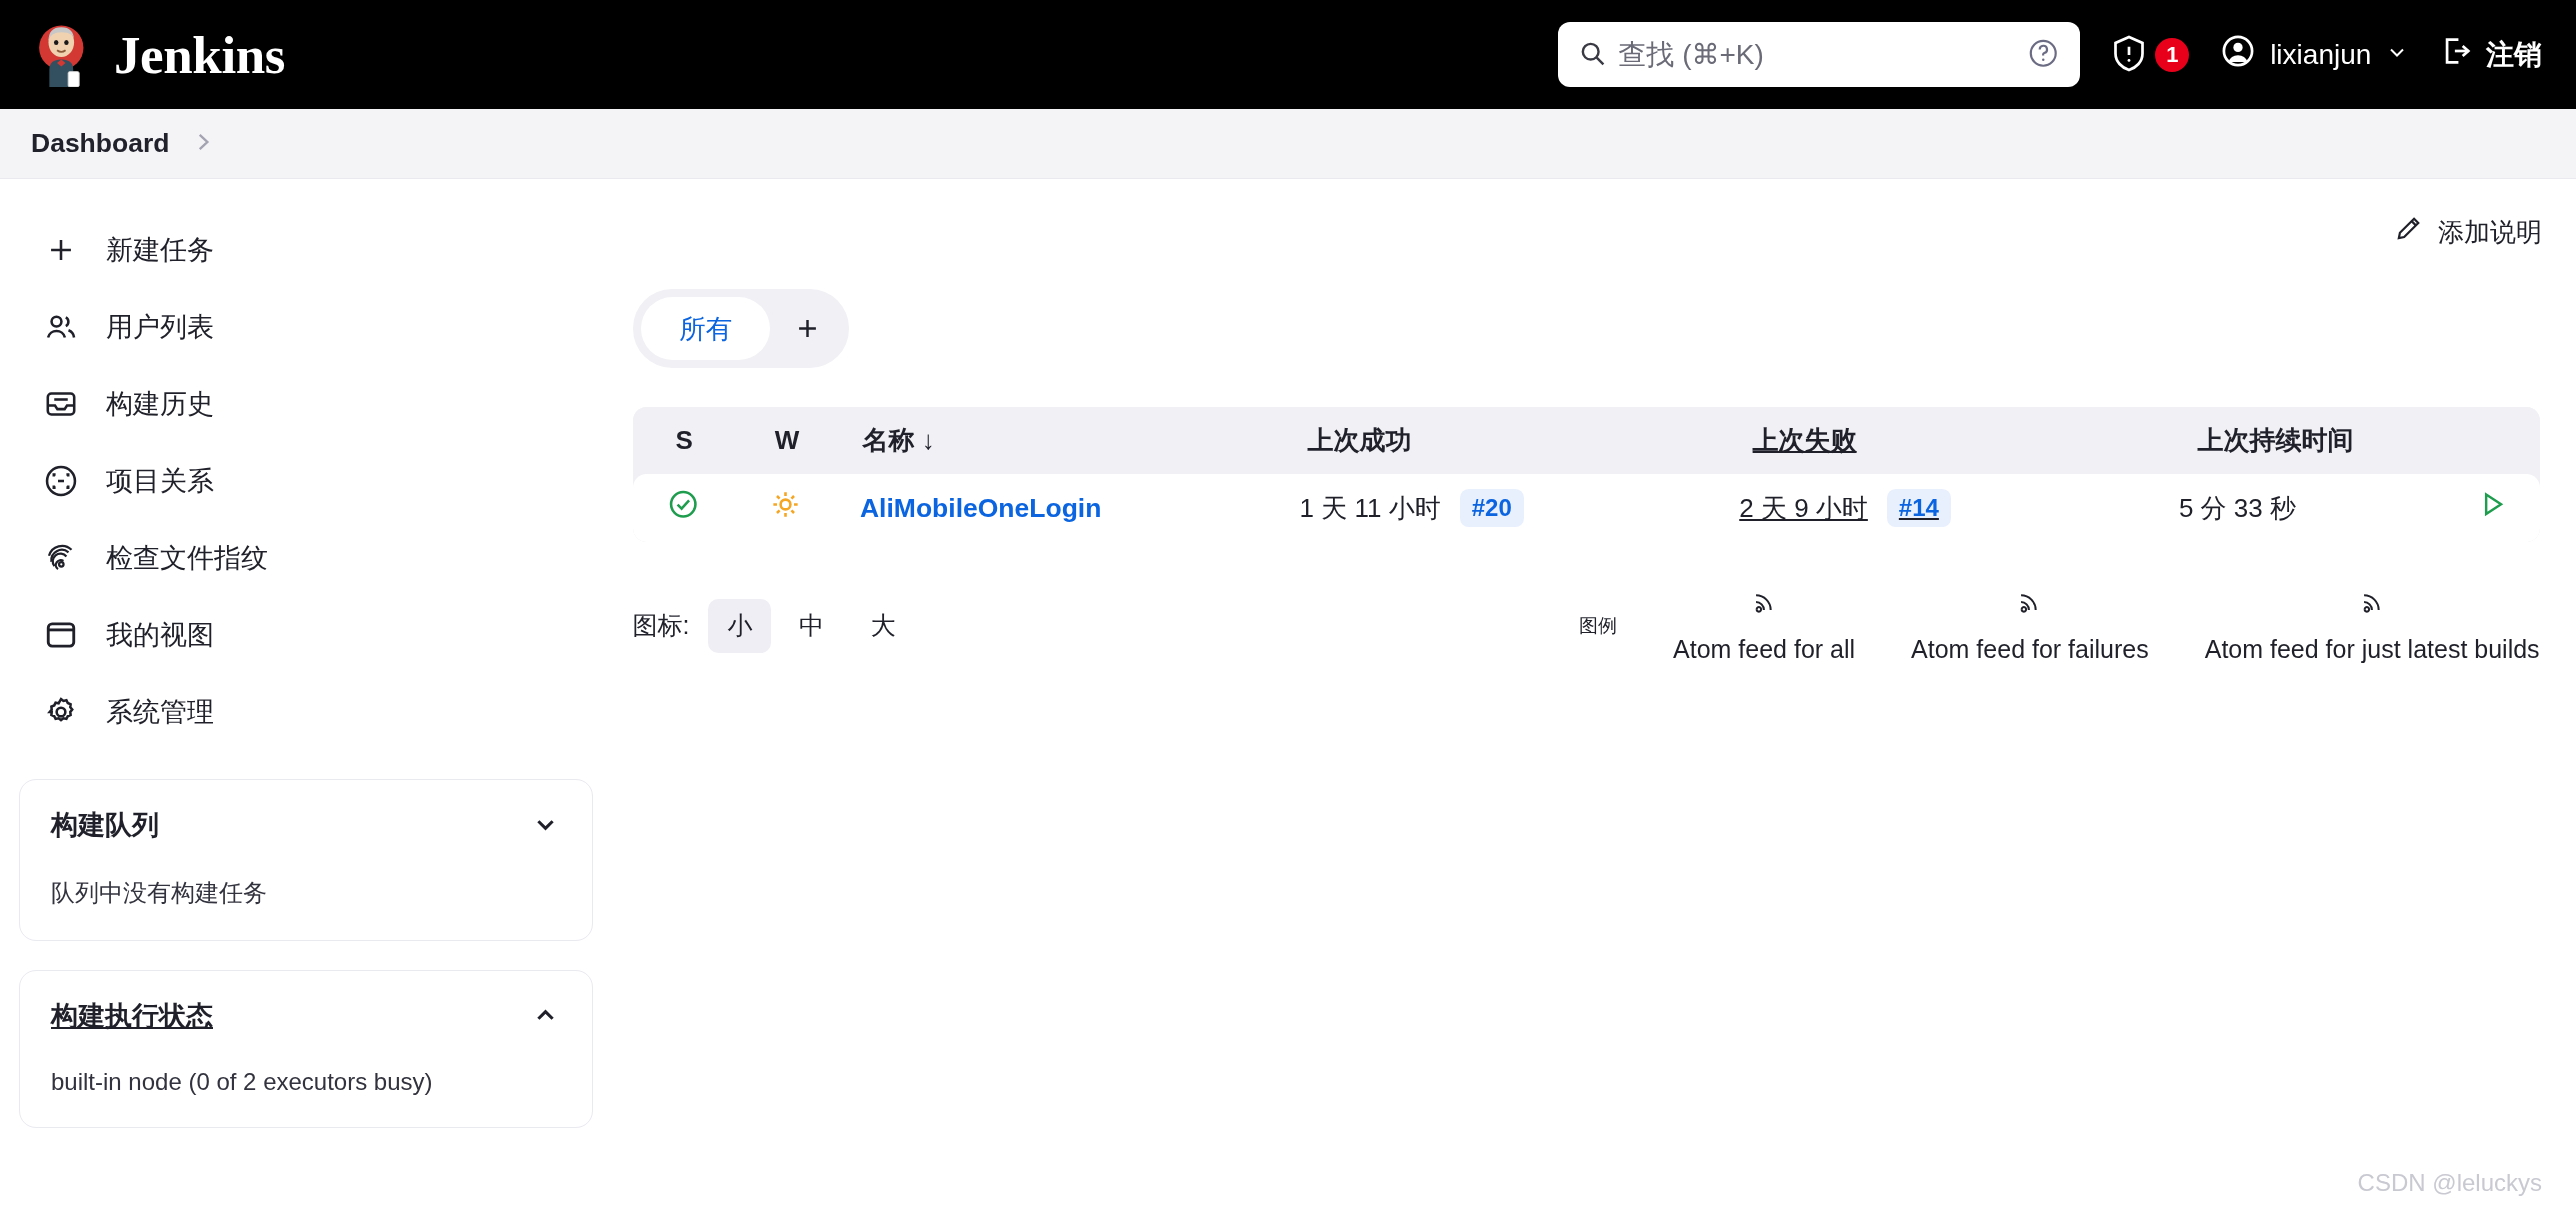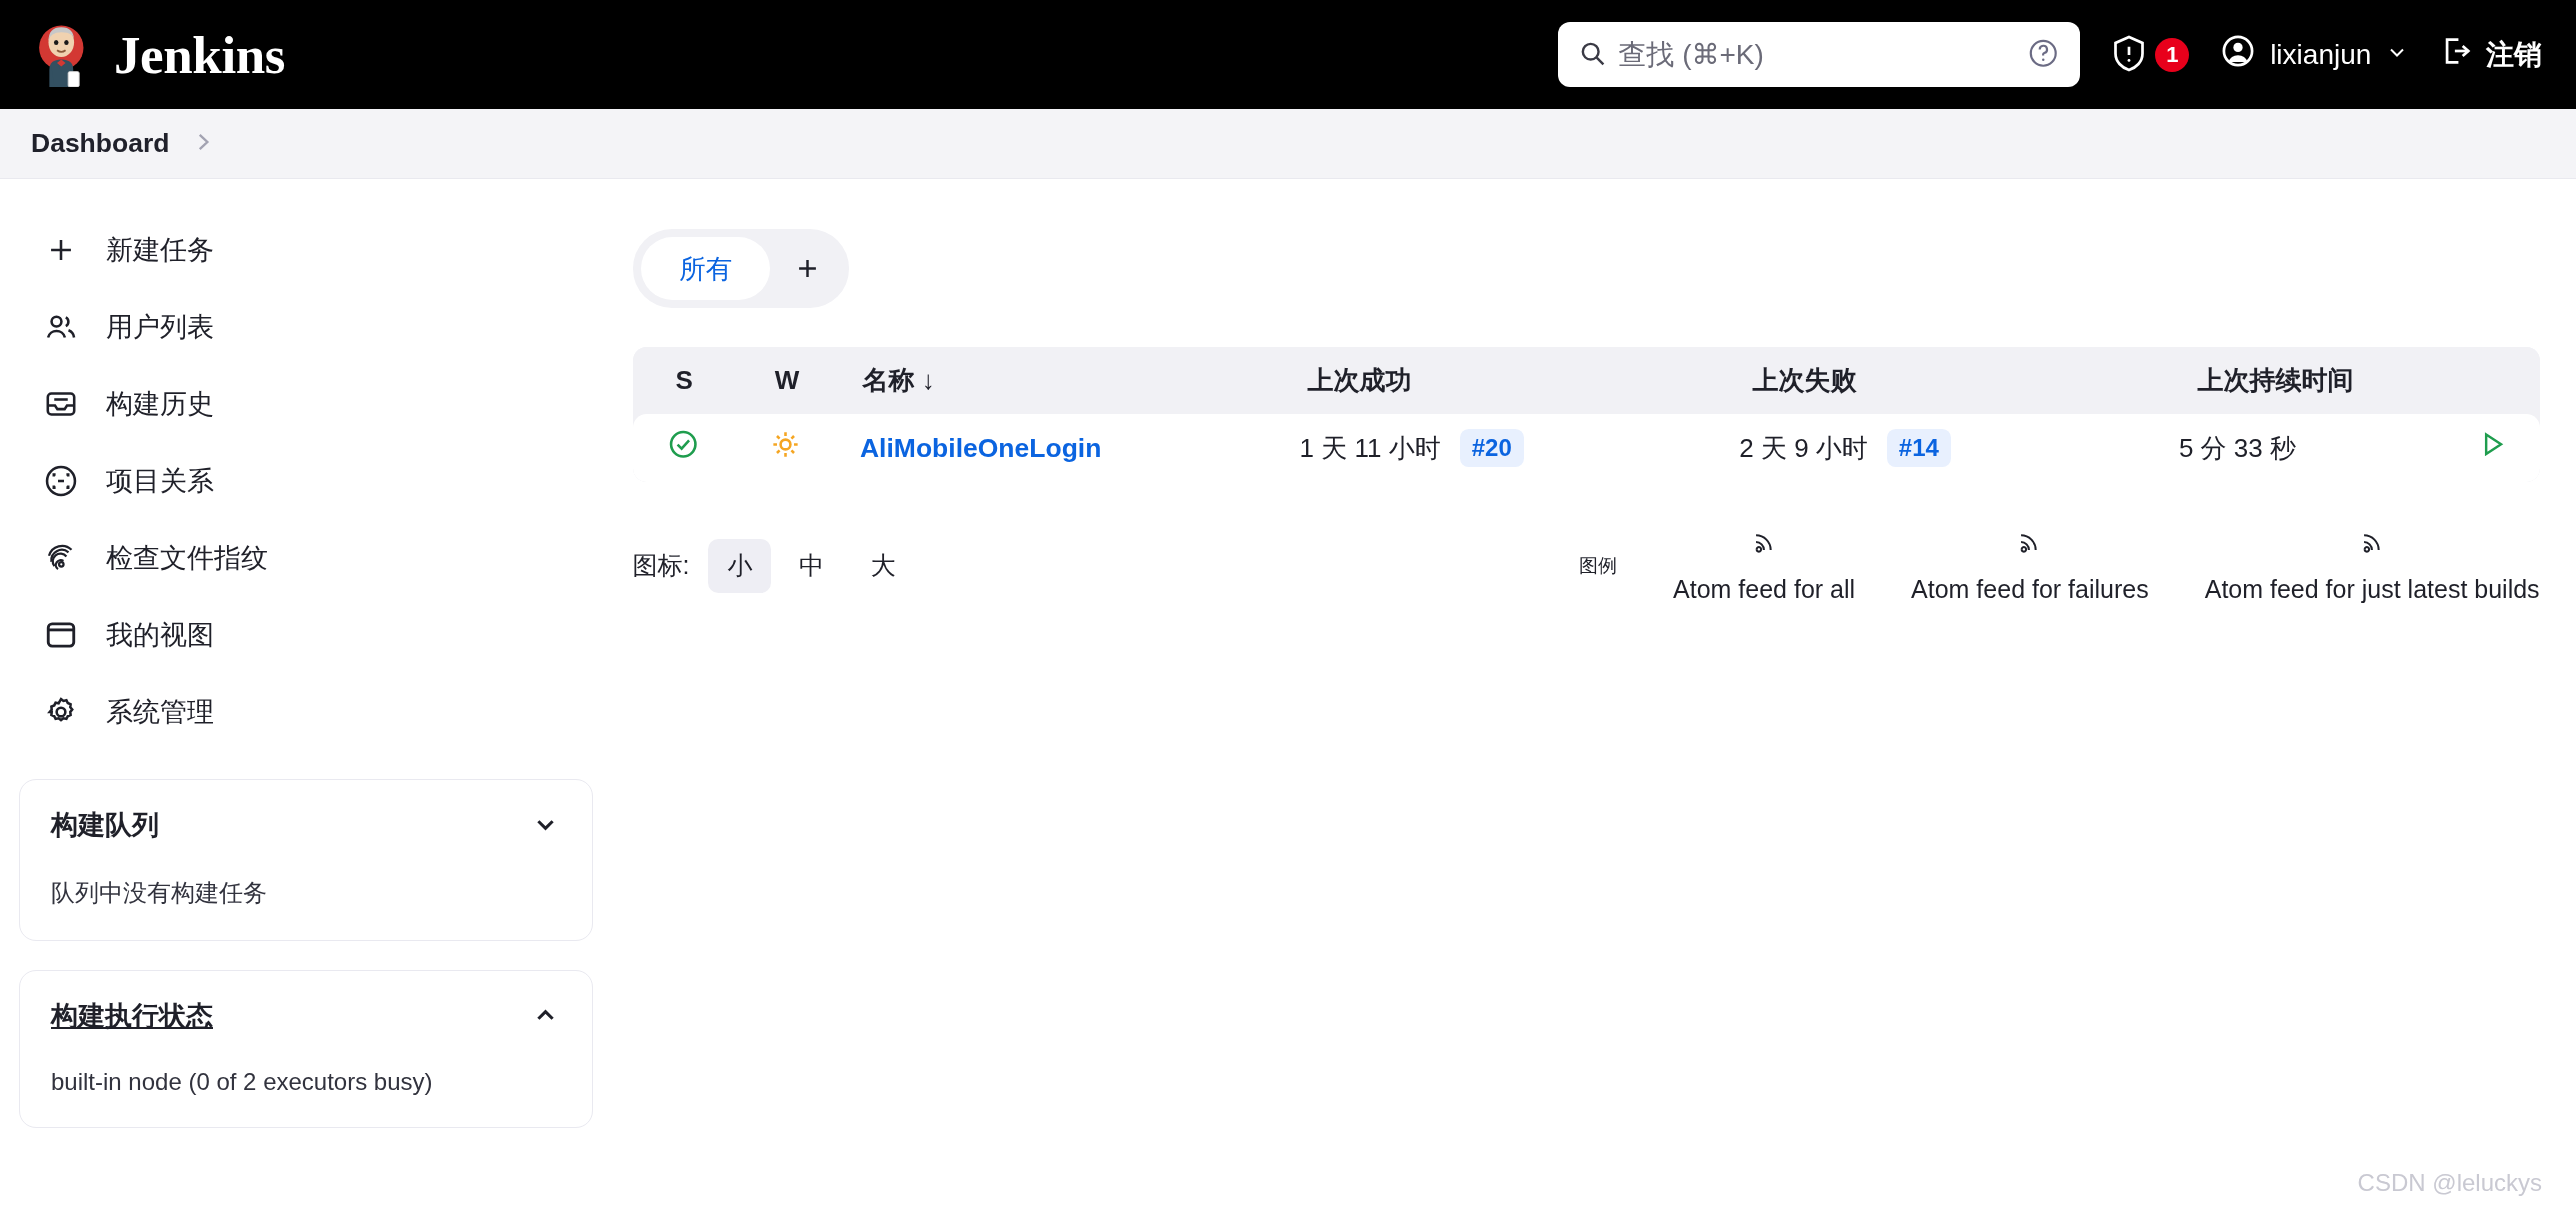--- a/index.html
+++ b/index.html
@@ -154,21 +154,21 @@
     height: 68px; background: #ffffff;
     border-radius: 13.7px;
   }
   .jt-head .c { font-size: 26px; font-weight: bold; color: #1f2029; }
   .jt-body .c { font-size: 26px; color: #1f2029; }
 
   .c-s { width: 103px; text-align: center; }
   .c-w { width: 103px; text-align: center; }
   .c-name { width: 445px; padding-left: 24px; }
   .c-success { width: 445px; padding-left: 24px; display: flex; align-items: center; gap: 19px; }
-  .c-fail { width: 445px; padding-left: 24px; display: flex; align-items: center; gap: 19px; }
+  .c-fail { width: 445px; padding-left: 24px; display: flex; align-items: center; gap: 19px; text-decoration: underline; }
   .c-dur { width: 325px; padding-left: 24px; }
   .c-run { flex: 1; text-align: right; padding-right: 31px; }
 
   .job-link { color: #0b64e0; font-weight: bold; text-decoration: none; font-size: 26.5px; }
   .build-badge {
     background: #e8f0fe; color: #0b64e0;
     border-radius: 8.6px; padding: 5.1px 12px;
     font-size: 24px; font-weight: bold;
   }
 
@@ -382,20 +382,31 @@
     <span class="widget-chevron">
       <svg width="31" height="31" viewBox="0 0 24 24" fill="none" stroke="#1f2029" stroke-width="2.4">
         <path d="M6.5 14.5 L12 9 L17.5 14.5"></path>
       </svg>
     </span>
   </div>
 </div>
 
 <div class="main">
 
+  <div class="main-top">
+    <div class="describe-btn">
+      <span>
+        <svg width="29" height="29" viewBox="0 0 24 24" fill="none" stroke="#1f2029" stroke-width="1.8">
+          <path d="M16.6 3.9l3.5 3.5L8.4 19.1l-4.4.9.9-4.4z"></path>
+          <path d="M14.6 5.9l3.5 3.5"></path>
+        </svg>
+      </span>
+      <span>添加说明</span>
+    </div>
+  </div>
 
   <div class="tabbar">
     <div class="tab">所有</div>
     <div class="tab-add">
       <svg width="31" height="31" viewBox="0 0 24 24" fill="none" stroke="#1f2029" stroke-width="1.9">
         <path d="M12 5.5 V18.5 M5.5 12 H18.5"></path>
       </svg>
     </div>
   </div>
 

